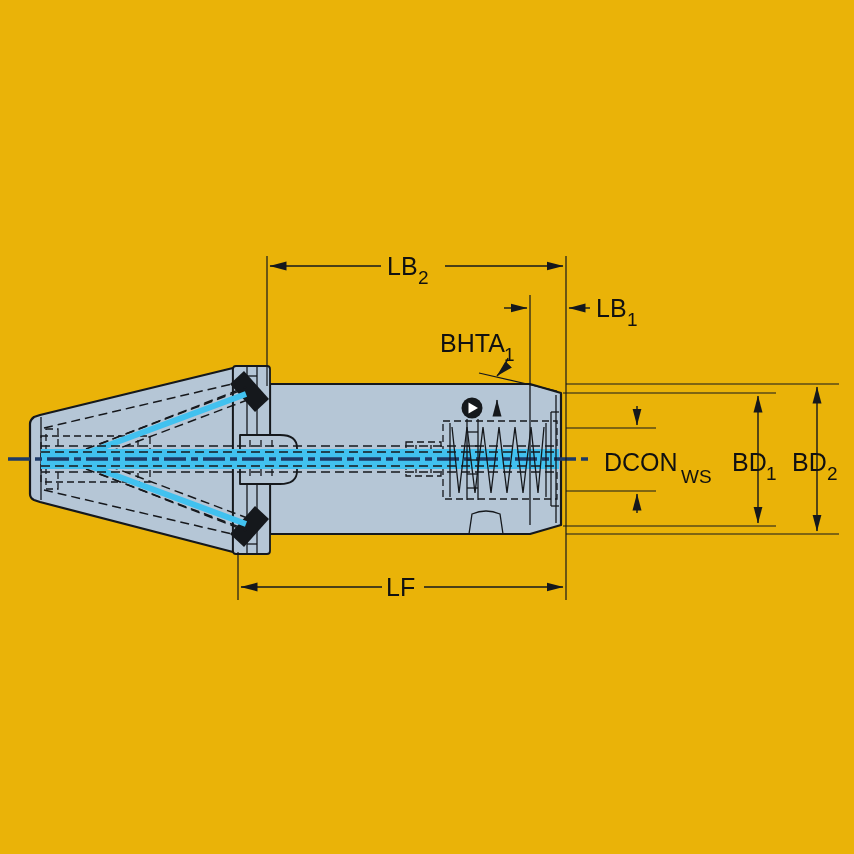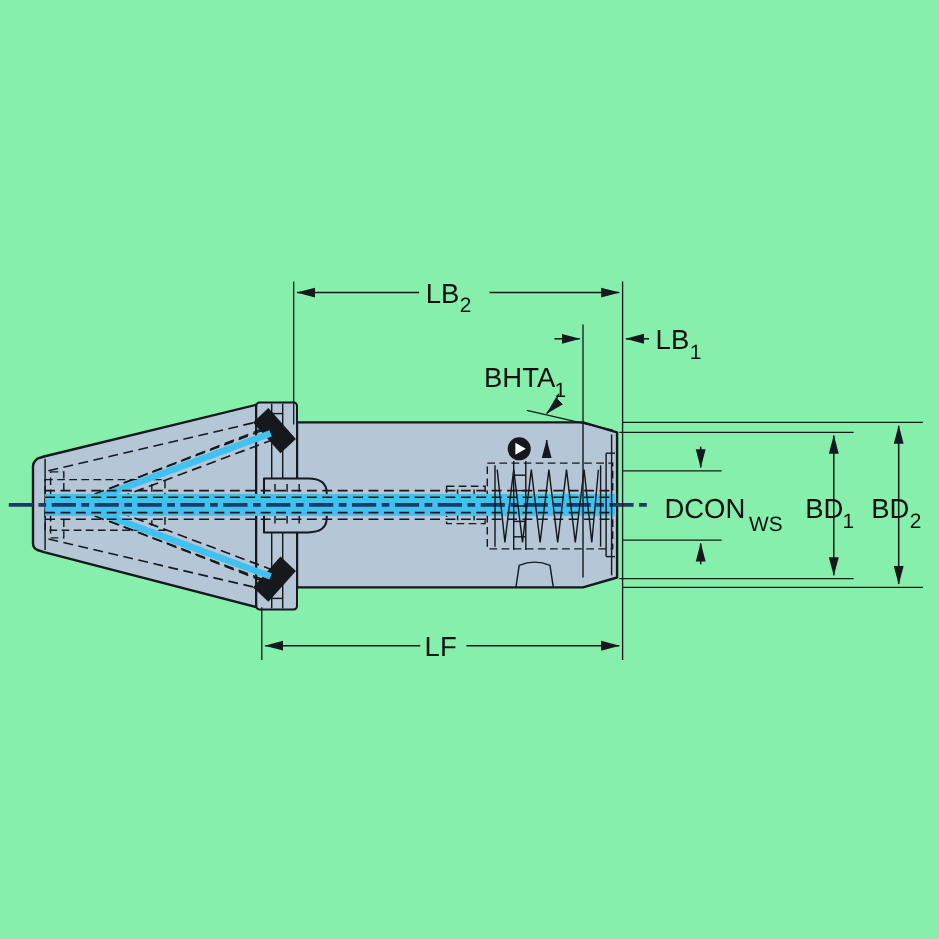--- a/index.html
+++ b/index.html
@@ -1,16 +1,16 @@
 <!DOCTYPE html>
 <html><head>
 <meta charset="utf-8">
 <style>
   html,body{margin:0;padding:0;background:#ffffff;}
-  .stage{position:relative;width:854px;height:854px;background:#86efac;overflow:hidden;}
+  .stage{position:relative;width:854px;height:854px;background:#eab308;overflow:hidden;}
   svg{display:block;}
   .metal{fill:#b5c6d6;stroke:#15181c;stroke-width:2.2;stroke-linejoin:round;}
   .metal-thin{fill:#b5c6d6;stroke:#15181c;stroke-width:1.8;stroke-linejoin:round;}
   .key{fill:#15181c;stroke:none;}
   .thin{fill:none;stroke:#15181c;stroke-width:1.3;}
   .hid{fill:none;stroke:#16181c;stroke-width:1.5;stroke-dasharray:9 5;}
   .hid2{fill:none;stroke:#16181c;stroke-width:1.3;stroke-dasharray:7 4;}
   .cool{stroke:#41c1ef;stroke-width:6;fill:none;}
   .coolband{fill:#41c1ef;stroke:none;}
   .cl{fill:none;stroke:#1e3a66;stroke-width:3.5;stroke-dasharray:22 5 7 5;}

